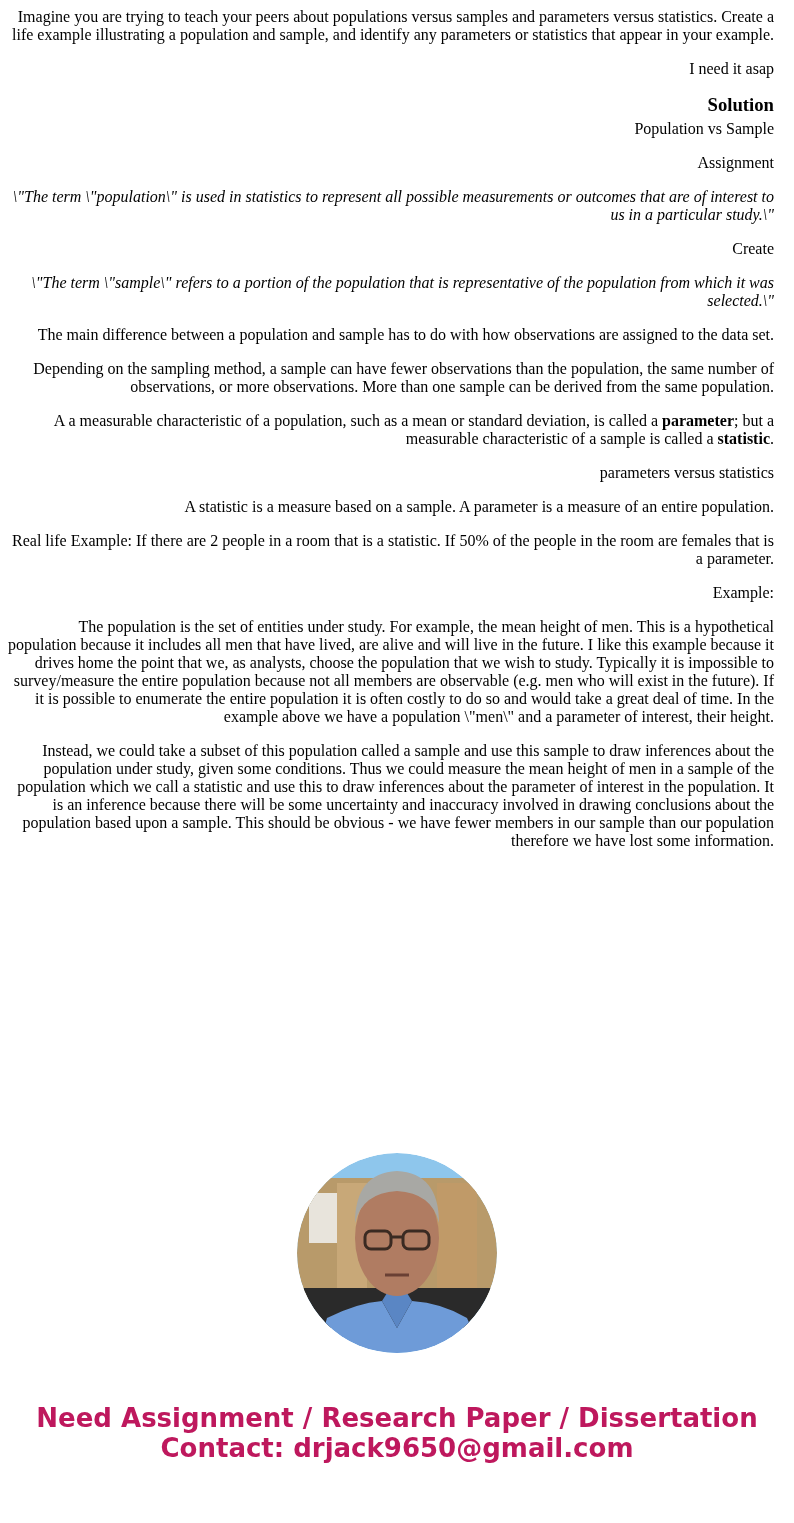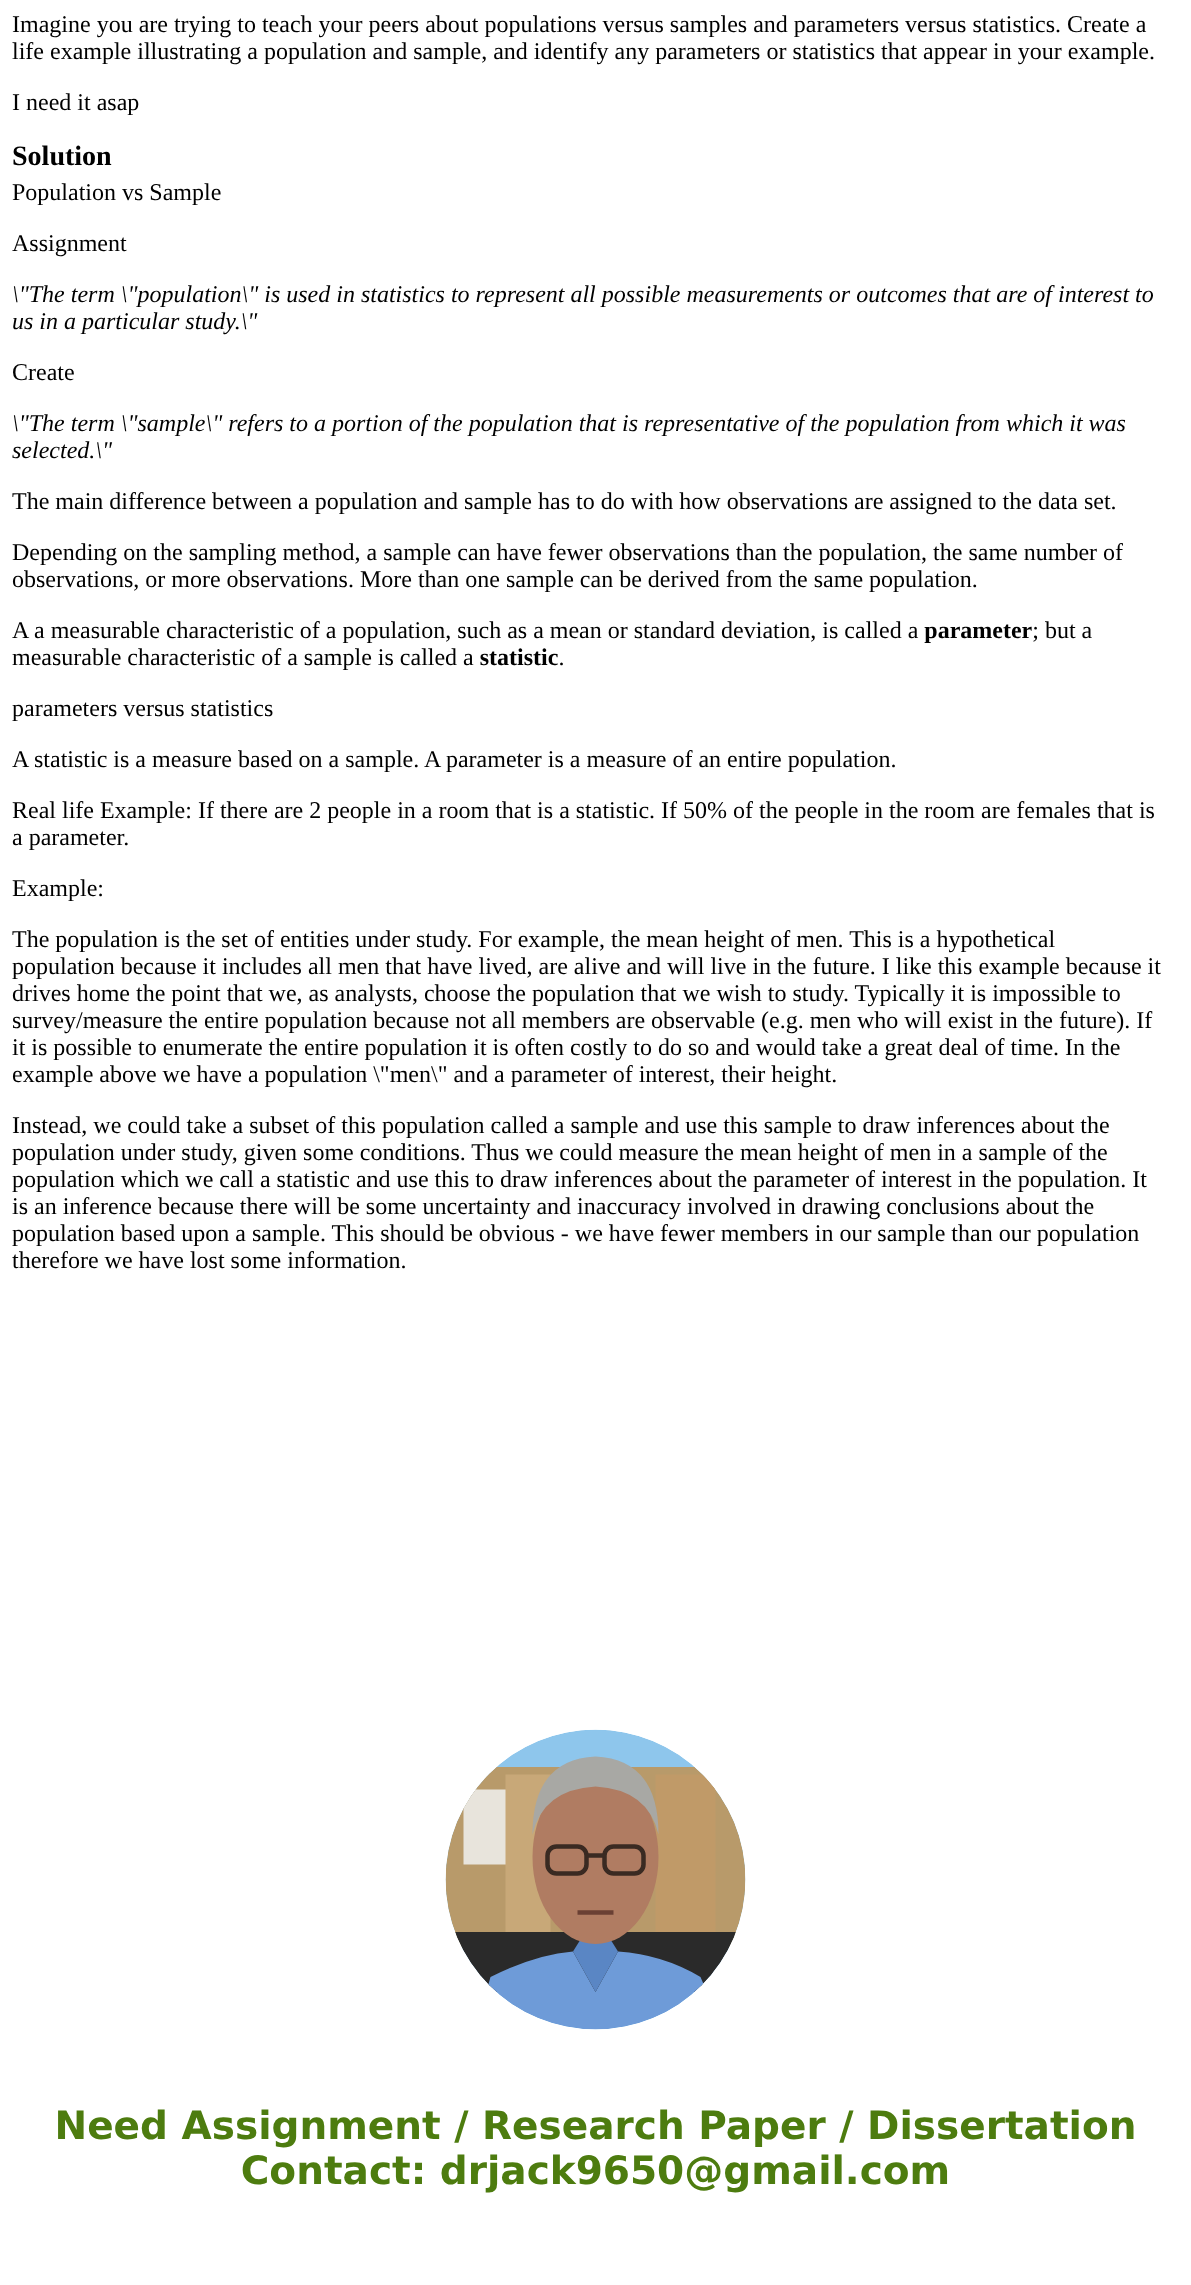--- a/index.html
+++ b/index.html
@@ -6,21 +6,21 @@
     body {
       width: 794px;
       height: 1523px;
       position: relative;
       font-family: "Liberation Serif", "DejaVu Serif", serif;
       font-size: 16px;
       line-height: 18px;
       color: #000000;
       overflow: hidden;
     }
-    .content { padding: 8px 20px 0 8px; }
+    .content { padding: 8px 20px 0 8px; text-align: right; }
     p { margin: 0 0 16px 0; }
     h3 {
       font-size: 18.7px;
       font-weight: bold;
       margin: 0 0 4px 0;
       line-height: 22px;
     }
     em { font-style: italic; }
     b { font-weight: bold; }
     .avatar-wrap {
@@ -35,21 +35,21 @@
     .footer {
       position: absolute;
       left: 0;
       top: 1403px;
       width: 794px;
       text-align: center;
       font-family: "DejaVu Sans", sans-serif;
       font-weight: bold;
       font-size: 26px;
       line-height: 30px;
-      color: #4d7c0f;
+      color: #be185d;
     }
     .footer div { margin: 0; }
   </style>
 </head>
 <body>
 
 <div class="content">
   <p>Imagine you are trying to teach your peers about populations versus samples and parameters versus statistics. Create a life example illustrating a population and sample, and identify any parameters or statistics that appear in your example.</p>
   <p>I need it asap</p>
 

